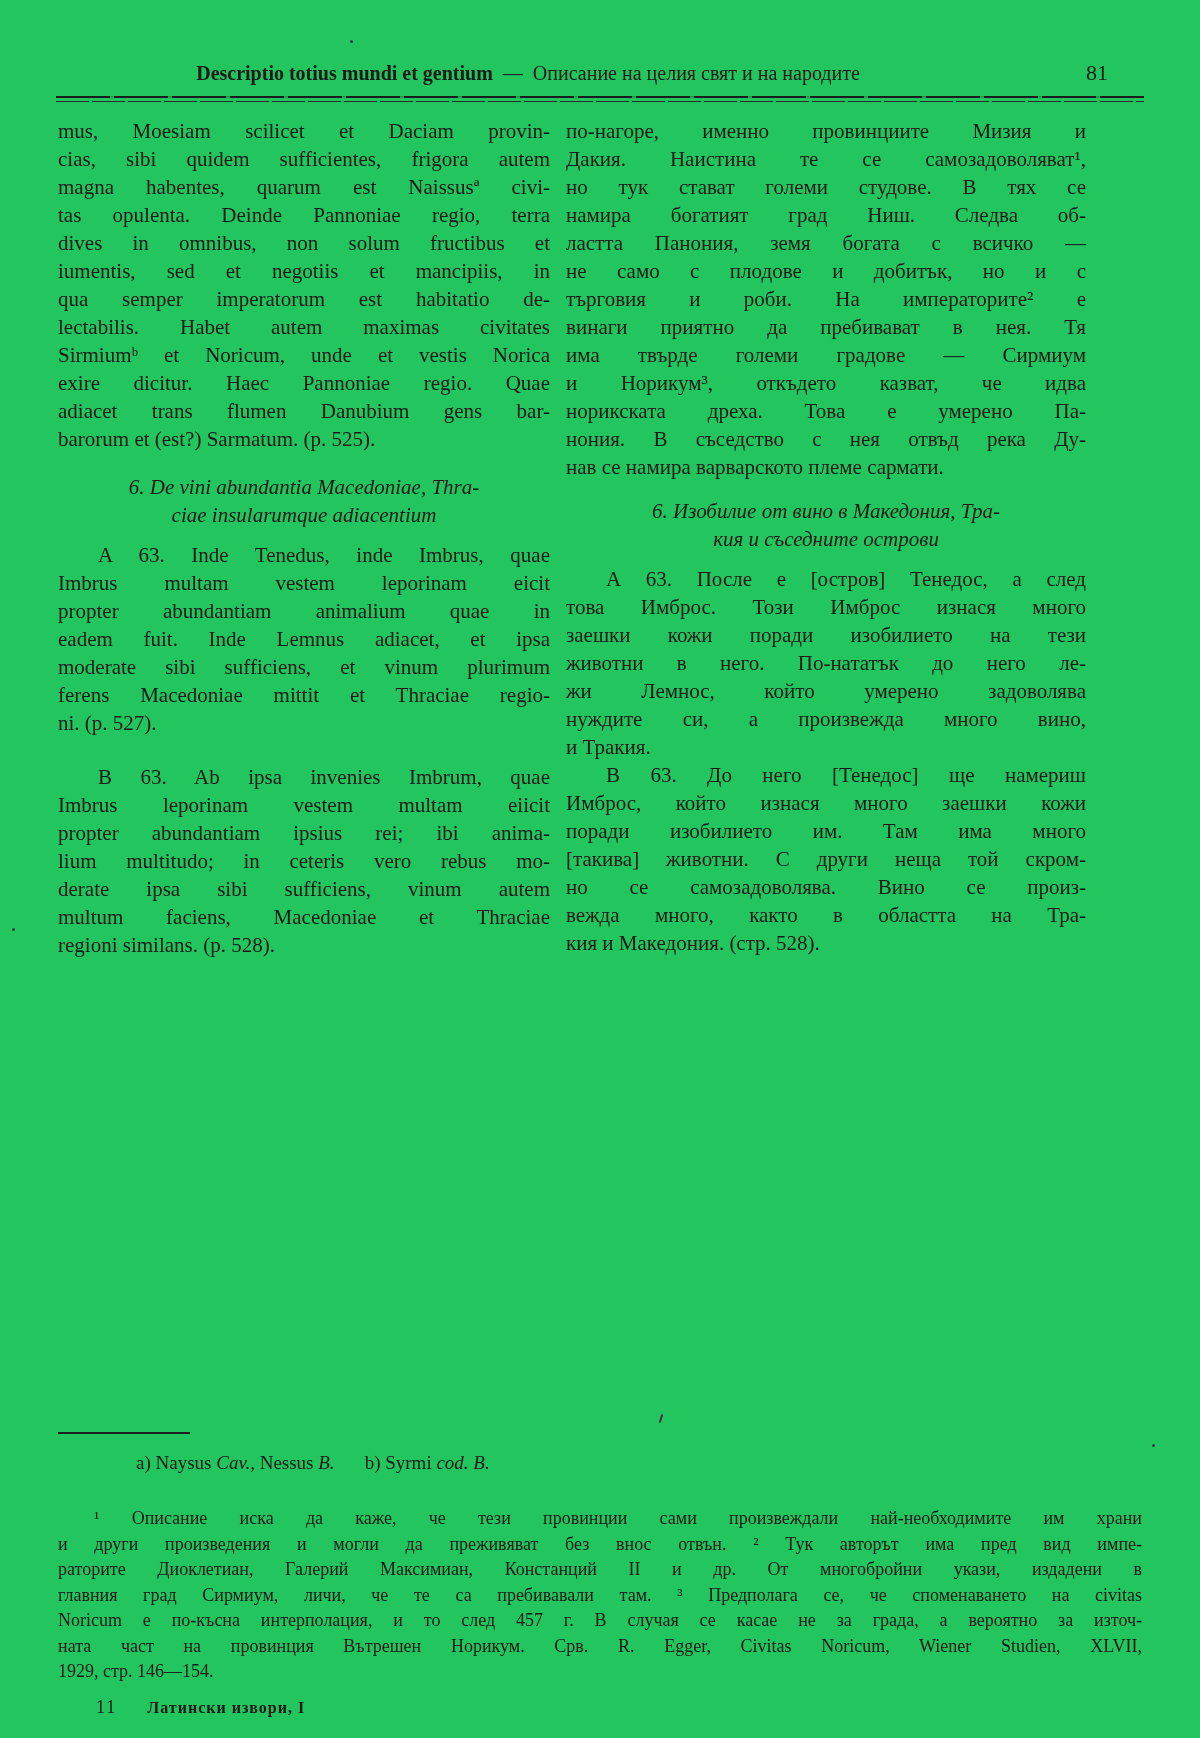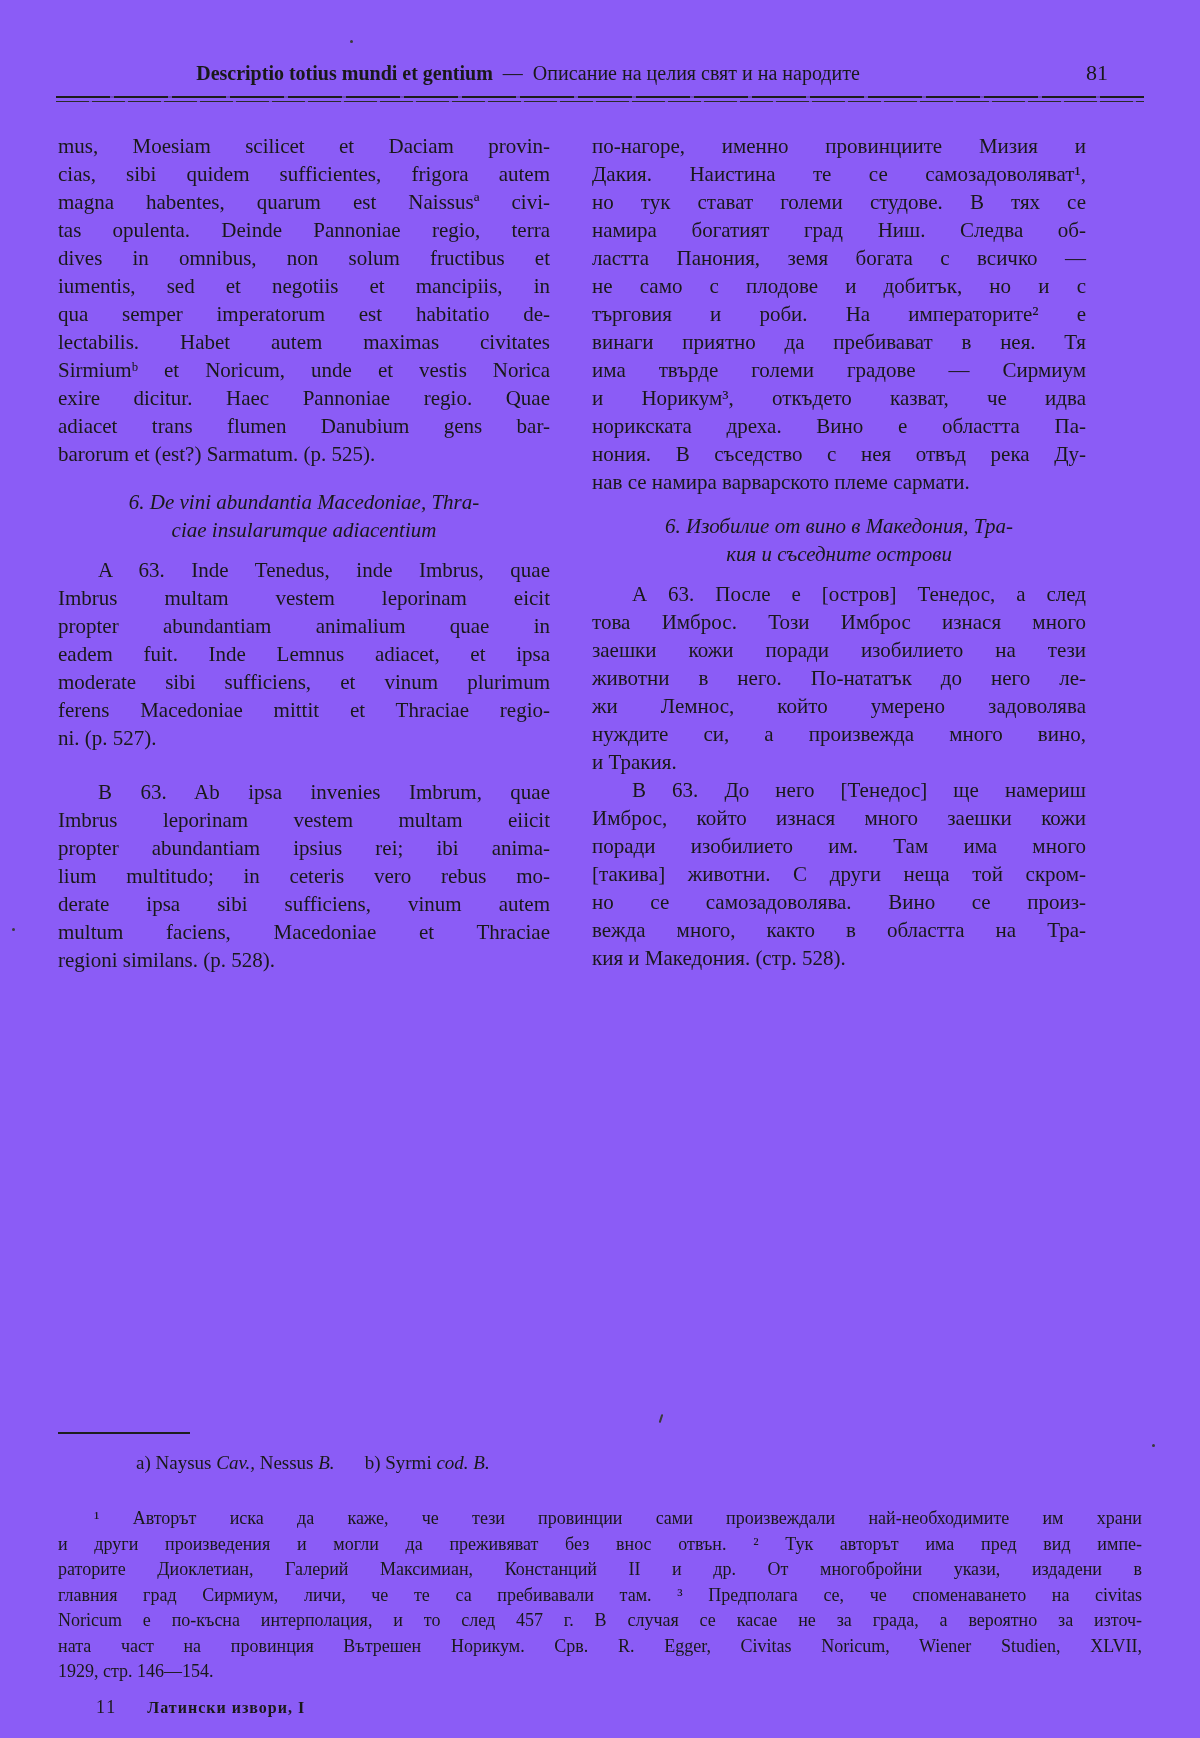--- a/index.html
+++ b/index.html
@@ -1,38 +1,38 @@
 <!DOCTYPE html>
 <html><head>
 <meta charset="utf-8">
 <style>
   html,body { margin:0; padding:0; background:#e9e9e6; }
   .page {
     position:relative; width:1200px; height:1738px;
-    background:#8b5cf6; overflow:hidden;
+    background:#22c55e; overflow:hidden;
     color:#191919;
     font-family:"Liberation Serif","DejaVu Serif",serif;
   }
   
   .header-title {
     position:absolute; top:62px; left:58px; width:1050px;
     text-align:center; padding-right:110px; box-sizing:border-box;
     font-size:20px; white-space:nowrap;
   }
   .header-title .t-latin { font-weight:bold; }
   .header-title .t-dash { margin:0 10px; }
   .page-num { position:absolute; top:60px; right:92px; font-size:22px;margin-left:28px; }
   .rules { position:absolute; top:96px; left:56px; right:56px; }
   .rule-top { height:2px; background:repeating-linear-gradient(90deg,#1c1c1c 0 54px, rgba(28,28,28,.25) 54px 58px); }
   .rule-bot { margin-top:3px; height:1px; background:repeating-linear-gradient(90deg,#2a2a2a 0 33px, rgba(42,42,42,.2) 33px 36px); }
 
   
   .columns {
-    position:absolute; top:132px; left:58px; width:1028px;
-    display:flex; gap:42px;
+    position:absolute; top:117px; left:58px; width:1028px;
+    display:flex; gap:16px;
     font-size:21px; line-height:28px;
   }
   .col-left { width:492px; flex:none; }
   .col-right { flex:1; min-width:0; }
   .tline { text-align:justify; text-align-last:justify; text-justify:inter-word; }
   .tline-last { text-align-last:left; }
   .indent .tline-first { text-indent:40px; }
   .col-heading { margin:20px 0 12px; font-style:italic; }
   .col-right .col-heading { margin:16px 0 12px; }
   .col-heading .tline, .col-heading .tline-last { text-align:left; text-align-last:center; }
@@ -118,21 +118,21 @@
           <div class="tline tline-first">по-нагоре, именно провинциите Мизия и</div>
           <div class="tline">Дакия. Наистина те се самозадоволяват¹,</div>
           <div class="tline">но тук стават големи студове. В тях се</div>
           <div class="tline">намира богатият град Ниш. Следва об-</div>
           <div class="tline">ластта Панония, земя богата с всичко —</div>
           <div class="tline">не само с плодове и добитък, но и с</div>
           <div class="tline">търговия и роби. На императорите² е</div>
           <div class="tline">винаги приятно да пребивават в нея. Тя</div>
           <div class="tline">има твърде големи градове — Сирмиум</div>
           <div class="tline">и Норикум³, откъдето казват, че идва</div>
-          <div class="tline">норикската дреха. Вино е областта Па-</div>
+          <div class="tline">норикската дреха. Това е умерено Па-</div>
           <div class="tline">нония. В съседство с нея отвъд река Ду-</div>
           <div class="tline tline-last">нав се намира варварското племе сармати.</div>
         </div>
       <div class="col-heading">
           <div class="tline tline-first">6. Изобилие от вино в Македония, Тра-</div>
           <div class="tline tline-last">кия и съседните острови</div>
         </div>
       <div class="para indent para-a63">
           <div class="tline tline-first">А 63. После е [остров] Тенедос, а след</div>
           <div class="tline">това Имброс. Този Имброс изнася много</div>
@@ -162,21 +162,21 @@
       <span class="entry-a"><span>a)</span>
         <span>Naysus</span>
         <span class="sigla">Cav.,</span>
         <span>Nessus</span>
         <span class="sigla">B.</span></span><span class="entry-b"><span>b)</span>
         <span>Syrmi</span>
         <span class="sigla">cod. B.</span></span>
     </div>
 
     <div class="footnotes">
-        <div class="tline tline-first">¹ Авторът иска да каже, че тези провинции сами произвеждали най-необходимите им храни</div>
+        <div class="tline tline-first">¹ Описание иска да каже, че тези провинции сами произвеждали най-необходимите им храни</div>
         <div class="tline">и други произведения и могли да преживяват без внос отвън.  ² Тук авторът има пред вид импе-</div>
         <div class="tline">раторите Диоклетиан, Галерий Максимиан, Констанций II и др. От многобройни укази, издадени в</div>
         <div class="tline">главния град Сирмиум, личи, че те са пребивавали там.  ³ Предполага се, че споменаването на civitas</div>
         <div class="tline">Noricum е по-късна интерполация, и то след 457 г. В случая се касае не за града, а вероятно за източ-</div>
         <div class="tline">ната част на провинция Вътрешен Норикум. Срв. R. Egger, Civitas Noricum, Wiener Studien, XLVII,</div>
         <div class="tline tline-last">1929, стр. 146—154.</div>
       </div>
 
     <div class="footer-line">
       <span class="footer-num">11</span>

